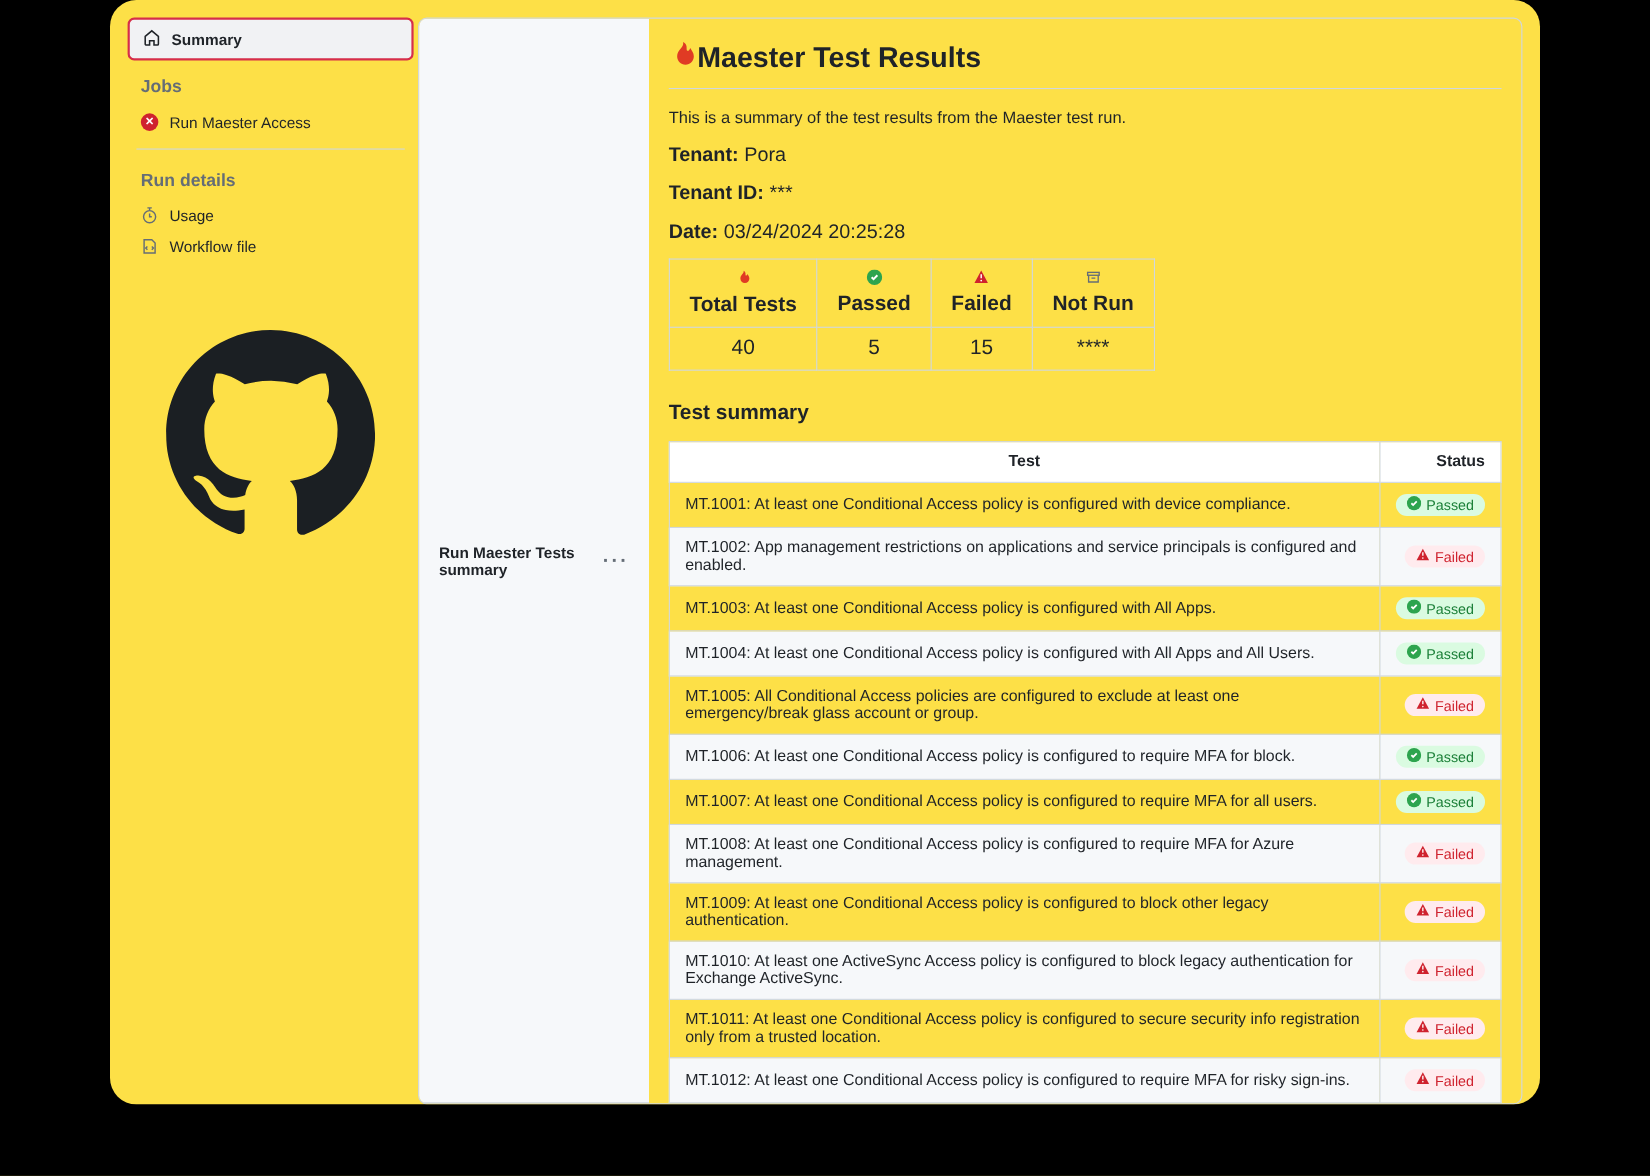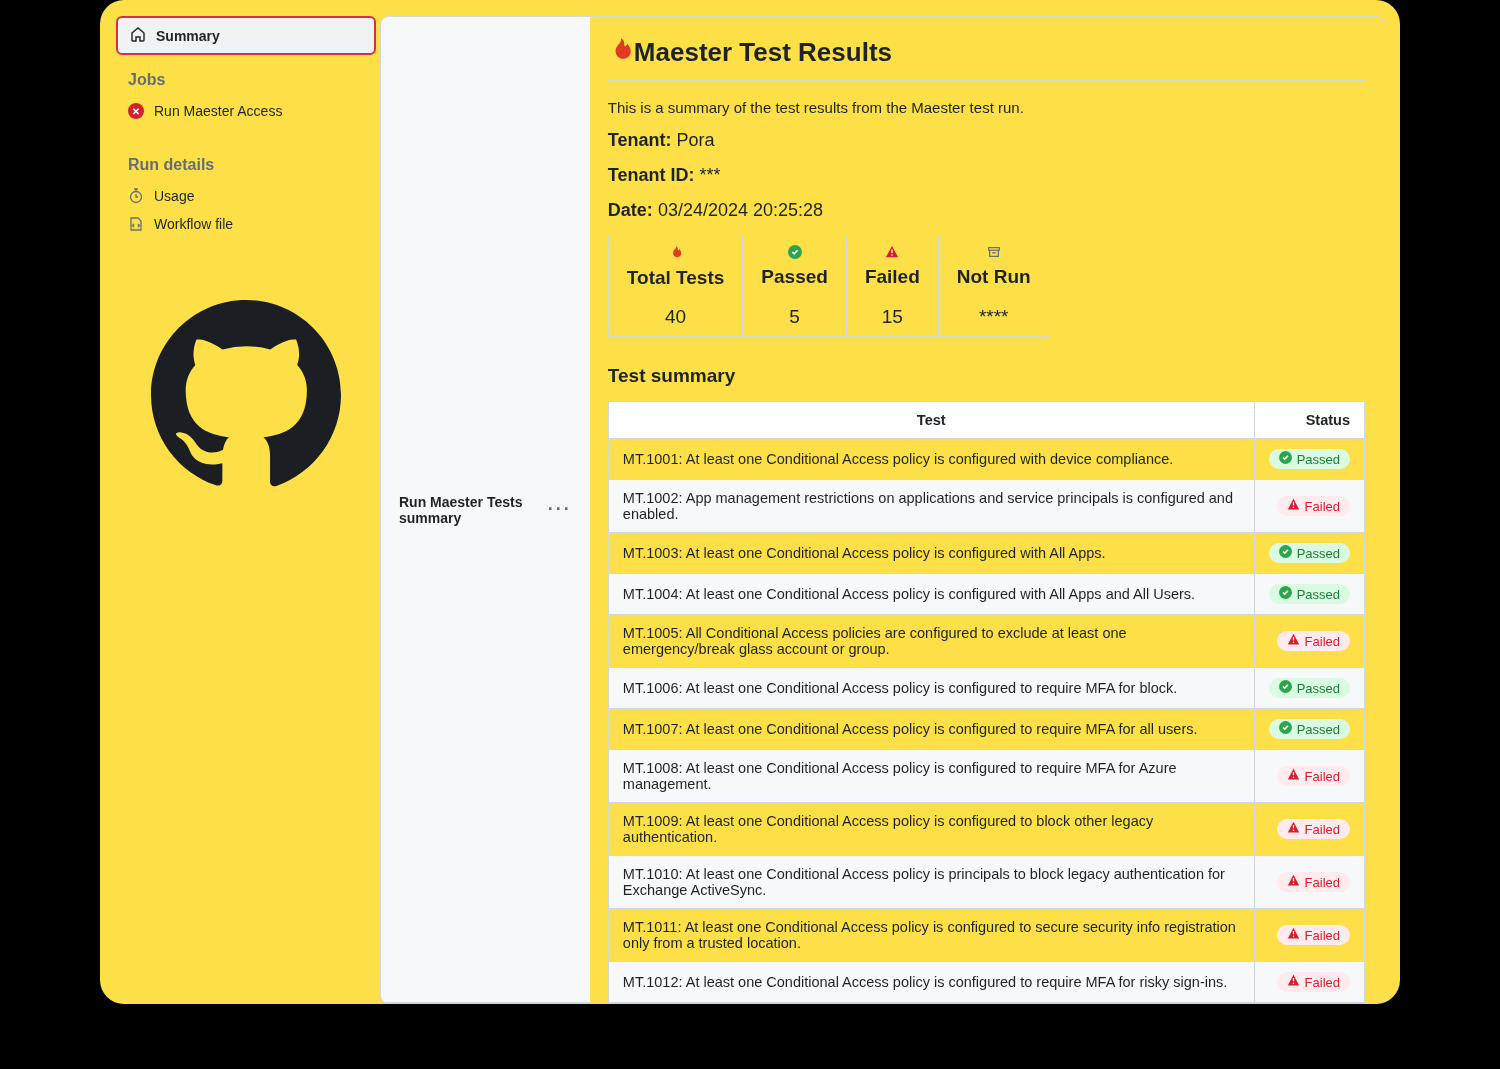--- a/index.html
+++ b/index.html
@@ -354,21 +354,21 @@
               <td class="status-col"><span class="badge badge-failed">
                   <span><svg width="13" height="13" viewBox="0 0 16 16">
                       <path fill="#cf222e" d="M8 1l7 13H1L8 1z"></path>
                       <path d="M8 5v4" stroke="#fff" stroke-width="1.5"></path>
                       <circle cx="8" cy="11.5" r="0.9" fill="#fff"></circle>
                     </svg></span>
                   <span>Failed</span>
                 </span></td>
             </tr>
             <tr>
-              <td>MT.1010: At least one Conditional Access policy is principals to block legacy authentication for Exchange ActiveSync.</td>
+              <td>MT.1010: At least one ActiveSync Access policy is configured to block legacy authentication for Exchange ActiveSync.</td>
               <td class="status-col"><span class="badge badge-failed">
                   <span><svg width="13" height="13" viewBox="0 0 16 16">
                       <path fill="#cf222e" d="M8 1l7 13H1L8 1z"></path>
                       <path d="M8 5v4" stroke="#fff" stroke-width="1.5"></path>
                       <circle cx="8" cy="11.5" r="0.9" fill="#fff"></circle>
                     </svg></span>
                   <span>Failed</span>
                 </span></td>
             </tr>
             <tr>

